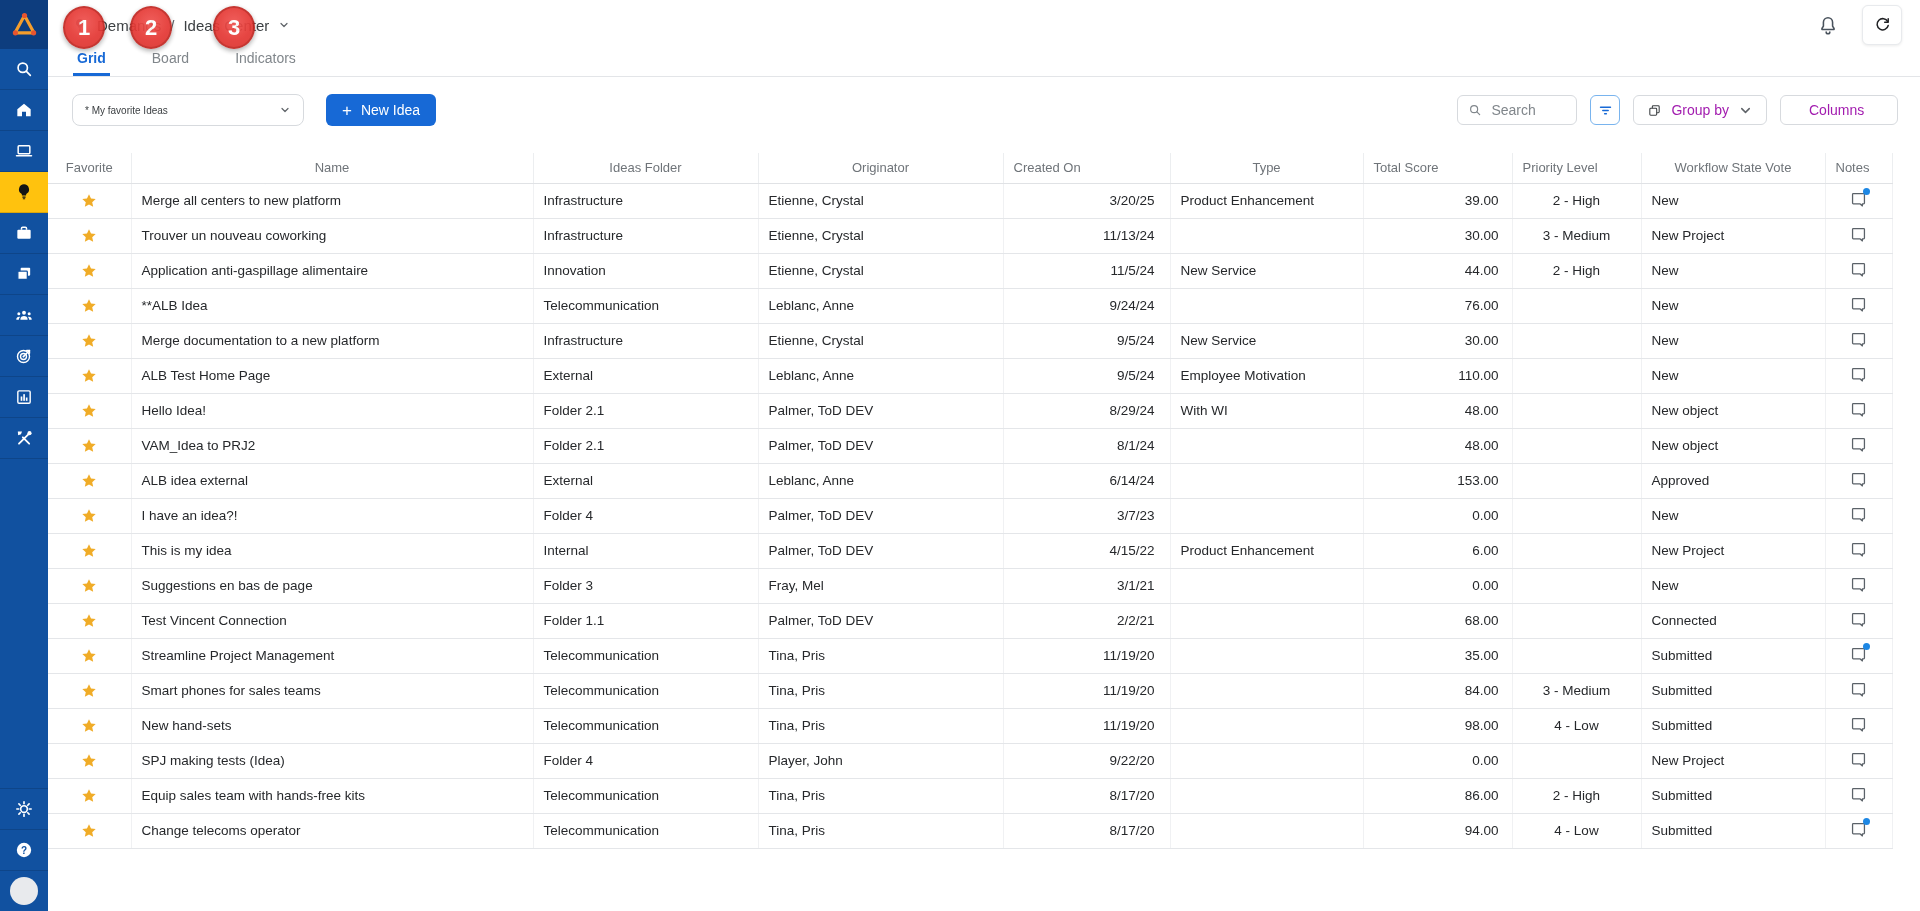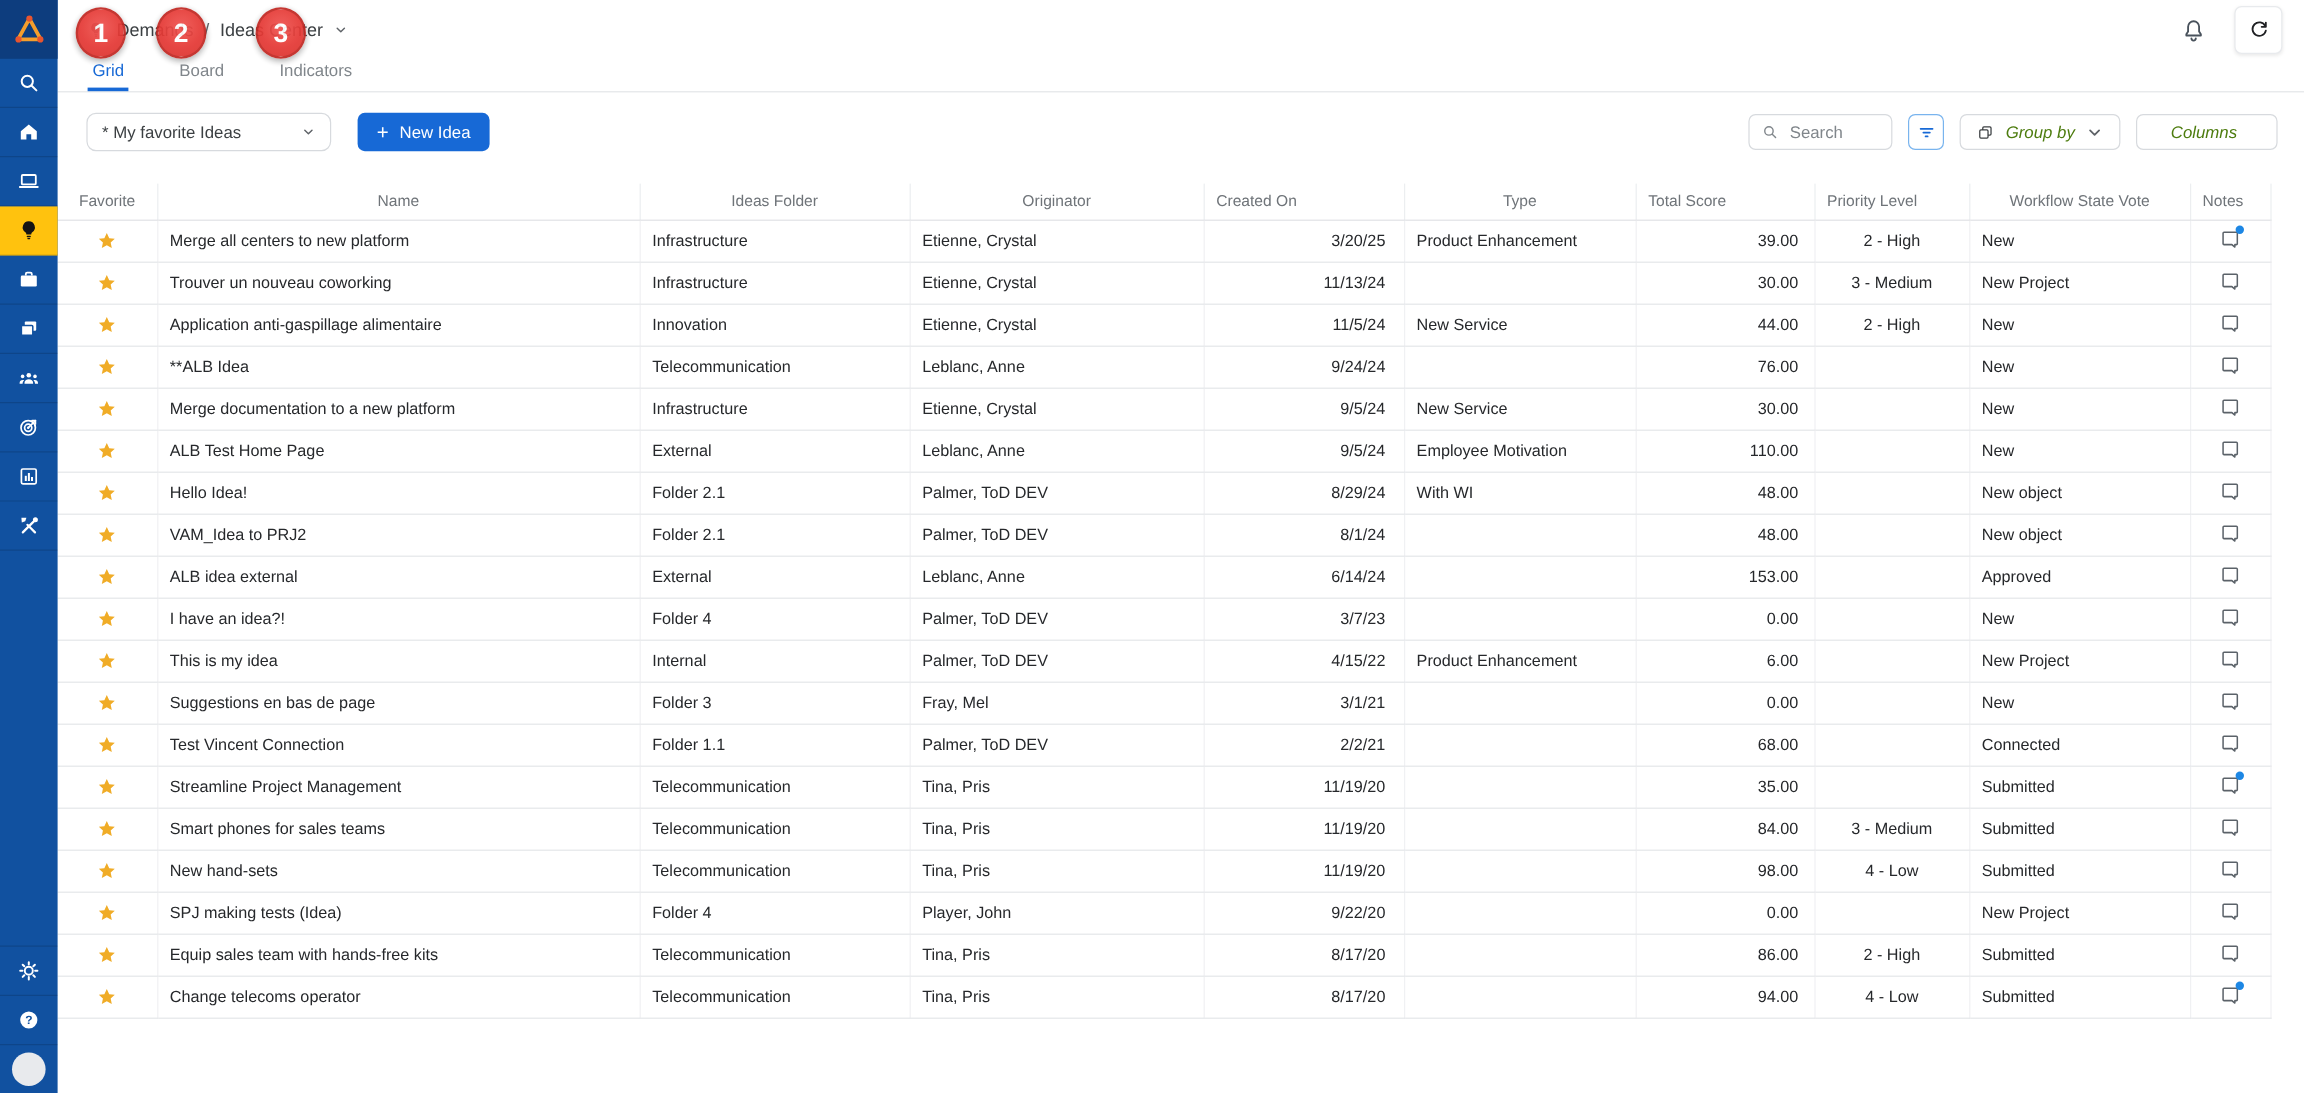--- a/index.html
+++ b/index.html
@@ -32,42 +32,42 @@
   .chev svg{width:12px;height:12px;display:block;}
   .top-actions{display:flex;align-items:center;gap:16px;}
   .bell-btn{width:36px;height:36px;display:flex;align-items:center;justify-content:center;cursor:pointer;}
   .bell-btn svg{width:22px;height:22px;}
   .refresh-btn{width:40px;height:40px;border:1px solid #e8eaed;border-radius:6px;background:#fff;
                box-shadow:0 1px 3px rgba(0,0,0,0.08);display:flex;align-items:center;justify-content:center;cursor:pointer;}
   .refresh-btn svg{width:19px;height:19px;}
 
   .tabbar{display:flex;gap:38px;padding-left:25px;border-bottom:1px solid #e3e5e8;height:27px;}
   .tab{font-size:14px;color:#80868b;padding:0 4px 9px 4px;cursor:pointer;}
-  .tab.active{color:var(--blue);font-weight:normal;border-bottom:3px solid var(--blue);}
+  .tab.active{color:var(--blue);font-weight:bold;border-bottom:3px solid var(--blue);}
 
   .toolbar{display:flex;align-items:center;padding:17px 22px 0 24px;}
-  .select-box{width:204px;height:32px;border:1px solid #d7dade;border-radius:8px;display:flex;
-              align-items:center;justify-content:space-between;padding:0 12px;font-size:14px;
+  .select-box{width:232px;height:32px;border:1px solid #d7dade;border-radius:8px;display:flex;
+              align-items:center;justify-content:space-between;padding:0 12px;font-size:10px;
               color:#3c4043;cursor:pointer;background:#fff;}
   .btn-primary{margin-left:22px;height:32px;padding:0 16px;border:none;border-radius:6px;
                background:var(--blue);color:#fff;font-size:14px;display:flex;align-items:center;gap:9px;
                cursor:pointer;font-family:inherit;}
   .btn-primary .plus{font-size:17px;line-height:1;}
   .tb-right{margin-left:auto;display:flex;align-items:center;gap:13px;justify-content:space-between;}
   .search-box{width:120px;height:30px;border:1px solid #d7dade;border-radius:6px;display:flex;
               align-items:center;gap:7px;padding:0 10px;background:#fff;}
   .search-box svg{width:14px;height:14px;flex:none;}
   .search-box input{border:none;outline:none;width:70px;font-size:14px;color:#3c4043;
                     font-family:inherit;background:transparent;}
   .search-box input::placeholder{color:#80868b;}
   .filter-btn{width:30px;height:30px;border:1px solid #79b4ee;border-radius:6px;background:#fff;
               display:flex;align-items:center;justify-content:center;cursor:pointer;}
   .filter-btn svg{width:17px;height:17px;}
   .chip-btn{height:30px;border:1px solid #d7dade;border-radius:6px;background:#fff;display:flex;
-            align-items:center;gap:9px;padding:0 13px;font-size:14px;color:#4d7c0f;cursor:pointer;font-style:italic;}
+            align-items:center;gap:9px;padding:0 13px;font-size:14px;color:#a21caf;cursor:pointer;}
   .chip-btn svg{width:15px;height:15px;}
   .columns-btn{width:118px;justify-content:flex-start;padding-left:28px;}
 
   
   .grid-wrap{margin-top:27px;}
   table{border-collapse:collapse;table-layout:fixed;width:1844px;}
   th{height:30px;font-size:13px;font-weight:normal;color:#6f7479;text-align:center;
      padding:0 10px;border-bottom:1px solid #e0e2e5;border-right:1px solid #eceef0;
      white-space:nowrap;overflow:hidden;cursor:pointer;}
   td{height:35px;font-size:13.5px;color:#26282b;padding:0 10px;border-bottom:1px solid #e4e6e9;

